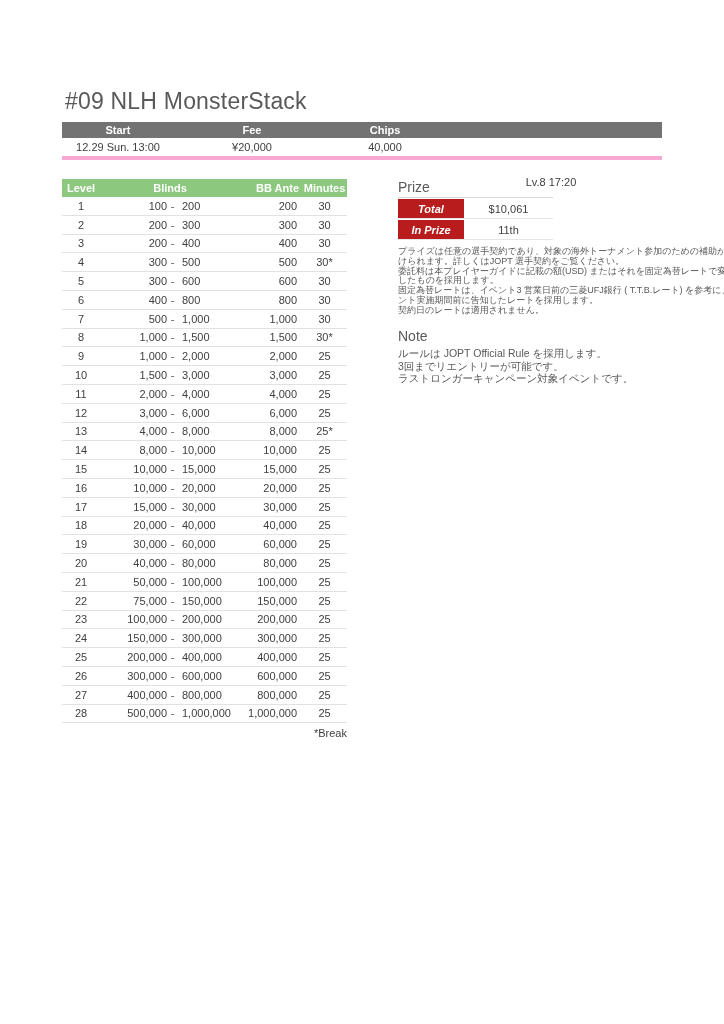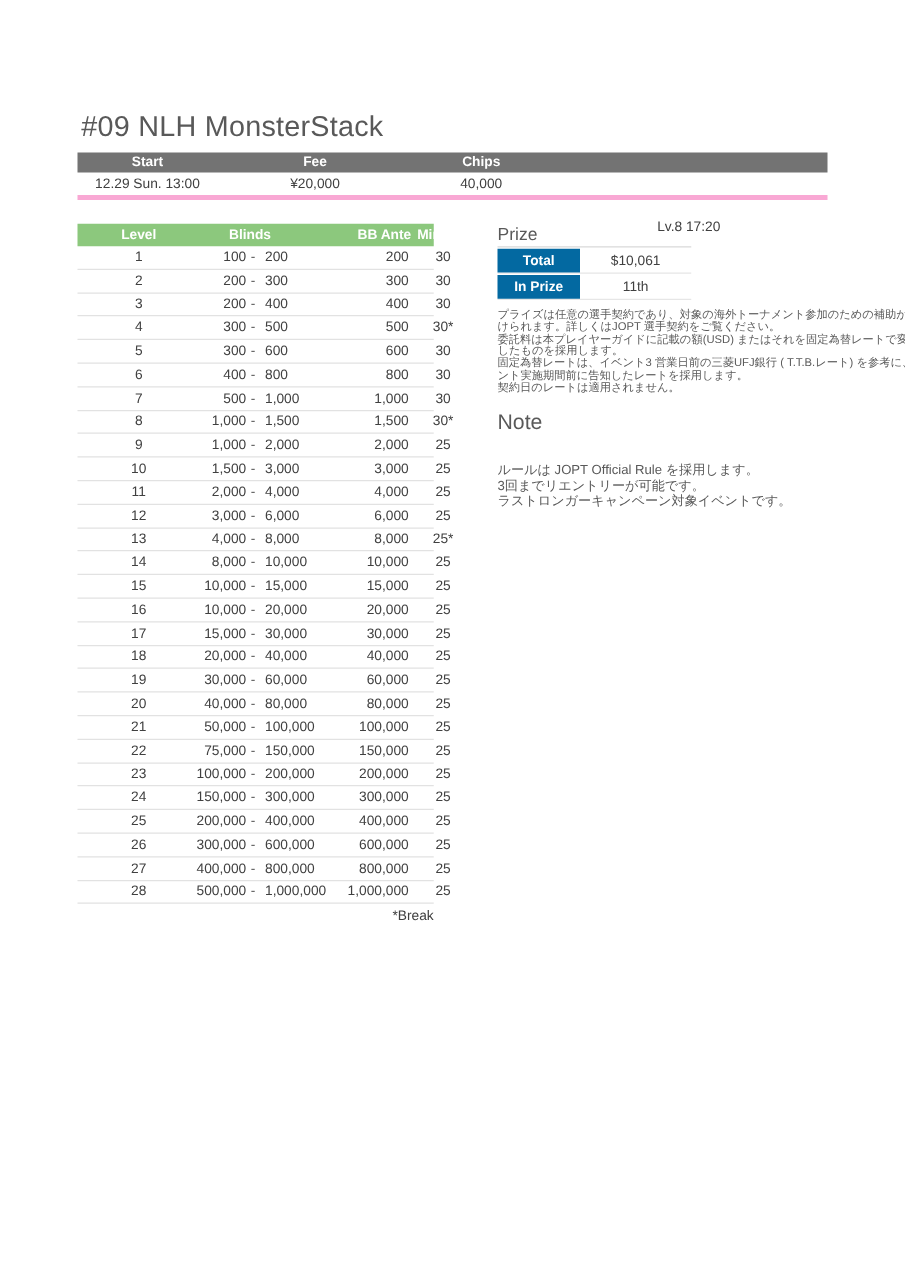--- a/index.html
+++ b/index.html
@@ -26,21 +26,21 @@
     display:flex; align-items:center; justify-content:center;
     font-size:11px; color:#404040;
   }
   .c-start  { width:112px; }
   .c-fee    { width:156px; }
   .c-chips  { width:110px; }
   .c-regist { width:222px;margin-top:44px; }
 
   
   .level-table { position:absolute; left:62px; top:179px; width:285px; }
-  .lv-grid { display:grid; grid-template-columns:38px 69px 7px 64px 62px 45px;padding-left:30px; }
+  .lv-grid { display:grid; grid-template-columns:38px 69px 7px 64px 62px 45px; }
   .lv-head {
     background:#8CC87D; height:18px; color:#fff; font-size:11px; font-weight:bold;
   }
   .lv-head > div { display:flex; align-items:center; }
   .lv-head .h-level   { grid-column:1; justify-content:center; }
   .lv-head .h-blinds  { grid-column:2 / span 3; justify-content:center; }
   .lv-head .h-ante    { grid-column:5; justify-content:flex-end; padding-right:3px; }
   .lv-head .h-minutes { grid-column:6; justify-content:center; }
   .lv-row { height:18.8px; border-bottom:1px solid #e2e2e2; font-size:11px; color:#404040; }
   .lv-row > div { display:flex; align-items:center; }
@@ -55,37 +55,37 @@
   }
 
   
   .prize-section { position:absolute; left:398px; top:179px; width:155px; }
   .prize-heading {
     font-size:14px; color:#595959; padding-bottom:2px;
     border-bottom:1px solid #d9d9d9;
   }
   .prize-row { display:flex; height:20px; margin-top:1px; border-bottom:1px solid #e6e6e6; }
   .prize-label {
-    width:66px; background:#0369a1; color:#fff; font-size:11px; font-weight:bold;
-    display:flex; align-items:center; justify-content:center;
+    width:66px; background:#b91c1c; color:#fff; font-size:11px; font-weight:bold;
+    display:flex; align-items:center; justify-content:center;font-style:italic;
   }
   .prize-value {
     width:89px; font-size:11px; color:#404040;
     display:flex; align-items:center; justify-content:center;
   }
 
   
   .disclaimer { position:absolute; left:398px; top:247px; width:292px; }
   .disclaimer .line {
     font-size:9px; line-height:9.8px; color:#595959; white-space:nowrap;
   }
 
   
   .note-section { position:absolute; left:398px; top:328px; width:292px; }
-  .note-heading { font-size:17px; color:#595959; margin-bottom:22px; }
+  .note-heading { font-size:14px; color:#595959; margin-bottom:3px; }
   .note-line { font-size:10.5px; line-height:12.6px; color:#595959; }
 </style>
 </head>
 <body>
 
 <h1 class="page-title">#09 NLH MonsterStack</h1>
 
 <div class="info-table">
   <div class="info-header">
     <div class="cell c-start">Start</div>

